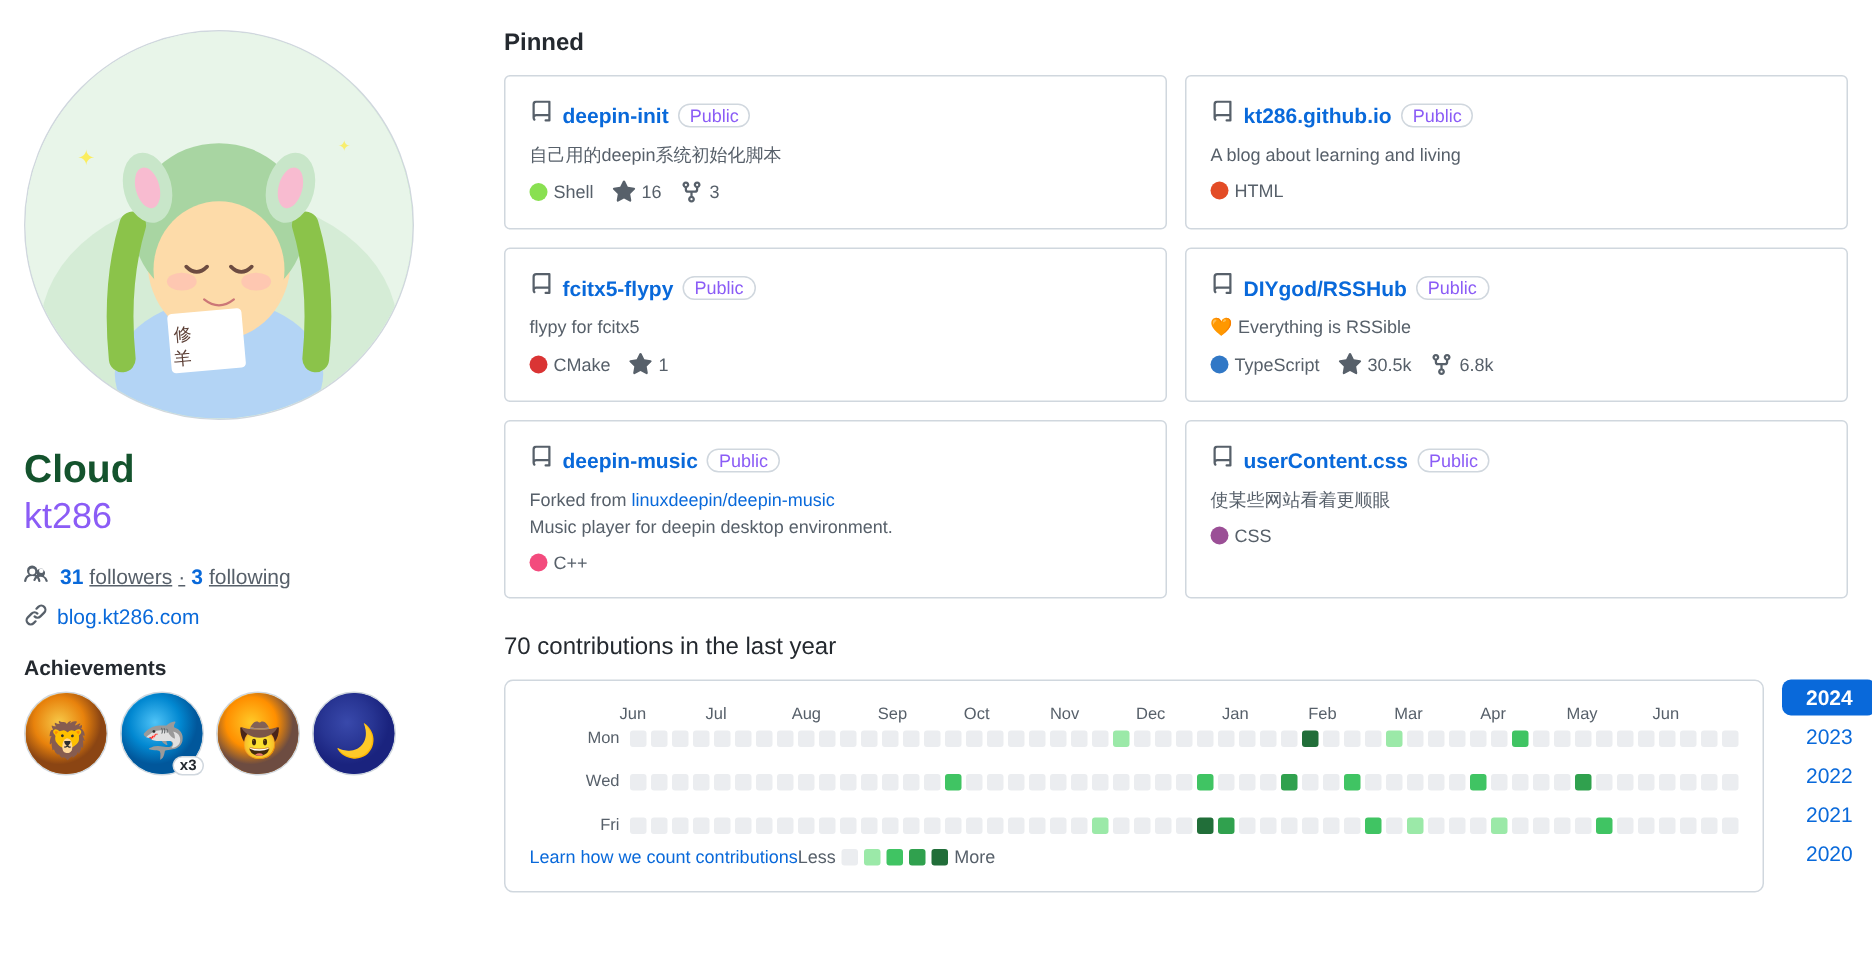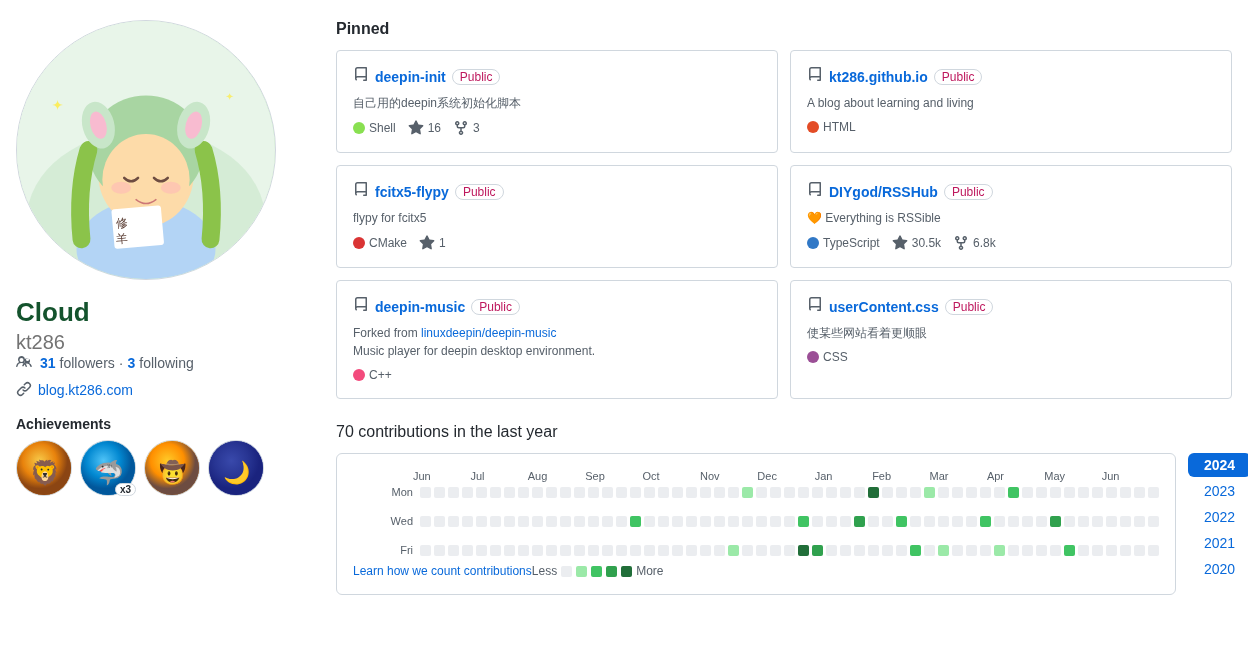--- a/index.html
+++ b/index.html
@@ -42,24 +42,25 @@
       width: 100%;
       height: 100%;
     }
     .profile-name {
       font-size: 26px;
       font-weight: 600;
       line-height: 1.25;
       color: #14532d;
     }
     .profile-username {
-      font-size: 20px;
+      font-size: 24px;
       font-weight: 300;
-      color: #737373;
+      color: #8b5cf6;
       margin-top: 2px;
+      margin-bottom: 16px;
     }
     .follow-button {
       width: 100%;
       padding: 5px 16px;
       background: #f6f8fa;
       border: 1px solid rgba(31,35,40,0.15);
       border-radius: 6px;
       font-size: 14px;
       font-weight: 500;
       color: #24292f;
@@ -69,21 +70,21 @@
     .followers-row {
       display: flex;
       align-items: center;
       gap: 4px;
       margin-bottom: 8px;
       font-size: 14px;
       color: #24292f;
     }
     .followers-row .icon { color: #57606a; margin-right: 4px; }
     .followers-row a { color: #0969da; text-decoration: none; font-weight: 600; }
-    .followers-row span { color: #57606a; }
+    .followers-row span { color: #57606a; text-decoration: underline; }
     .link-row {
       display: flex;
       align-items: center;
       gap: 6px;
       margin-bottom: 8px;
       font-size: 14px;
     }
     .link-row .icon { color: #57606a; }
     .link-row a { color: #0969da; text-decoration: none; }
     .achievements-section { margin-top: 16px; }
@@ -165,21 +166,21 @@
       color: #0969da;
       font-weight: 600;
       font-size: 14px;
       text-decoration: none;
     }
     .public-badge {
       border: 1px solid #d0d7de;
       border-radius: 20px;
       padding: 0 7px;
       font-size: 12px;
-      color: #be185d;
+      color: #8b5cf6;
       font-weight: 500;
     }
     .pinned-card-desc {
       font-size: 12px;
       color: #57606a;
       margin-bottom: 8px;
       line-height: 1.5;
     }
     .pinned-card-desc a {
       color: #0969da;

